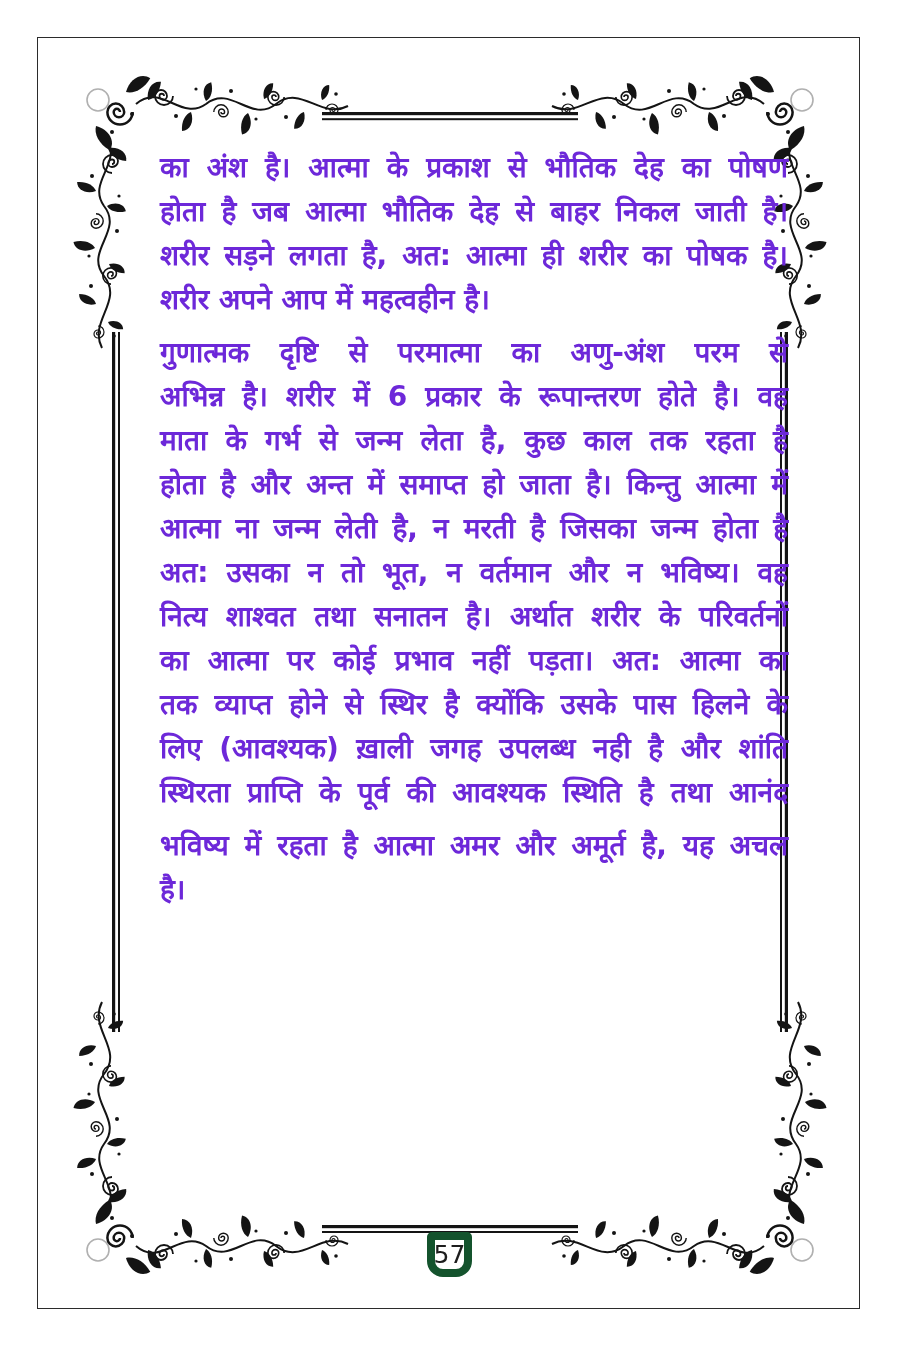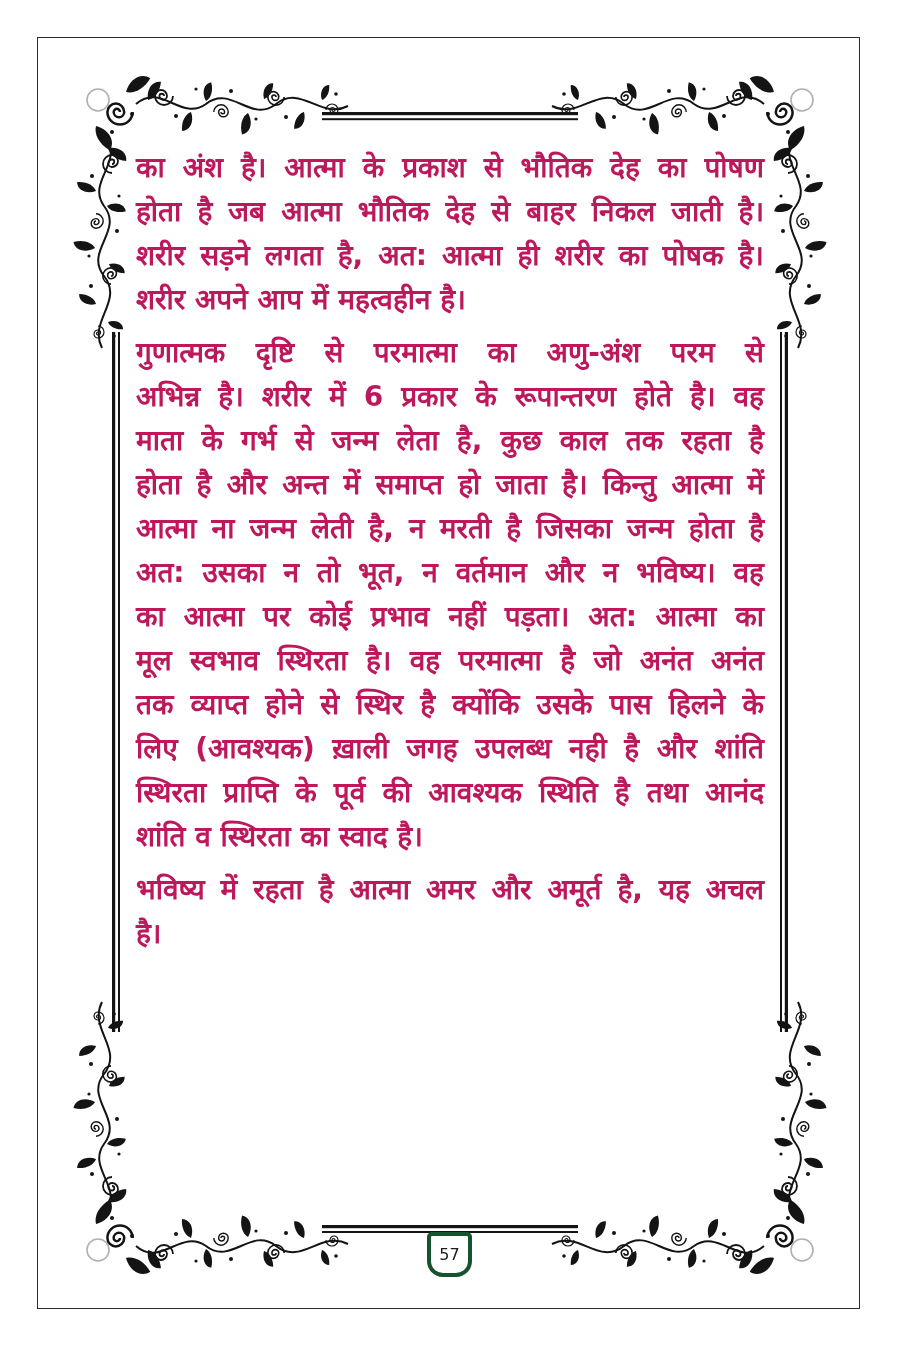--- a/index.html
+++ b/index.html
@@ -26,51 +26,51 @@
   svg.ornament {
     position: absolute;
     left: 0;
     top: 0;
     width: 900px;
     height: 1350px;
     pointer-events: none;
   }
   .text-area {
     position: absolute;
-    left: 136px;
+    left: 160px;
     top: 146px;
     width: 628px;
     font-family: "DejaVu Sans", "Liberation Sans", sans-serif;
     font-weight: 700;
     font-size: 28px;
     line-height: 44px;
-    color: #be185d;
+    color: #6d28d9;
   }
   .para { margin: 0 0 9px 0; }
   .line {
     text-align: justify;
     text-align-last: justify;
     white-space: normal;
   }
   .line.last { text-align-last: left; }
   .page-badge {
     position: absolute;
     left: 427px;
     top: 1232px;
     width: 45px;
     height: 45px;
     background: #ffffff;
-    border: 4px solid #14532d;
+    border: 8px solid #14532d;
     border-radius: 5px 5px 16px 16px;
     box-sizing: border-box;
     display: flex;
     align-items: center;
     justify-content: center;
     font-family: "DejaVu Sans", "Liberation Sans", sans-serif;
-    font-size: 16px;
+    font-size: 25px;
     color: #1d1d1d;
   }
 </style>
 </head>
 <body>
 
 <div class="canvas">
 
   <div class="outer-rect"></div>
 
@@ -148,26 +148,25 @@
         <div class="line">शरीर सड़ने लगता है, अत: आत्मा ही शरीर का पोषक है।</div>
         <div class="line last">शरीर अपने आप में महत्वहीन है।</div>
       </div>
       <div class="para">
         <div class="line">गुणात्मक दृष्टि से परमात्मा का अणु-अंश परम से</div>
         <div class="line">अभिन्न है। शरीर में 6 प्रकार के रूपान्तरण होते है। वह</div>
         <div class="line">माता के गर्भ से जन्म लेता है, कुछ काल तक रहता है</div>
         <div class="line">होता है और अन्त में समाप्त हो जाता है। किन्तु आत्मा में</div>
         <div class="line">आत्मा ना जन्म लेती है, न मरती है जिसका जन्म होता है</div>
         <div class="line">अत: उसका न तो भूत, न वर्तमान और न भविष्य। वह</div>
+        <div class="line">नित्य शाश्वत तथा सनातन है। अर्थात शरीर के परिवर्तनों</div>
         <div class="line">का आत्मा पर कोई प्रभाव नहीं पड़ता। अत: आत्मा का</div>
-        <div class="line">मूल स्वभाव स्थिरता है। वह परमात्मा है जो अनंत अनंत</div>
         <div class="line">तक व्याप्त होने से स्थिर है क्योंकि उसके पास हिलने के</div>
         <div class="line">लिए (आवश्यक) ख़ाली जगह उपलब्ध नही है और शांति</div>
         <div class="line">स्थिरता प्राप्ति के पूर्व की आवश्यक स्थिति है तथा आनंद</div>
-        <div class="line last">शांति व स्थिरता का स्वाद है।</div>
       </div>
       <div class="para">
         <div class="line">भविष्य में रहता है आत्मा अमर और अमूर्त है, यह अचल</div>
         <div class="line last">है।</div>
       </div>
     </main>
 
   <div class="page-badge">
     <span>57</span>
   </div>

